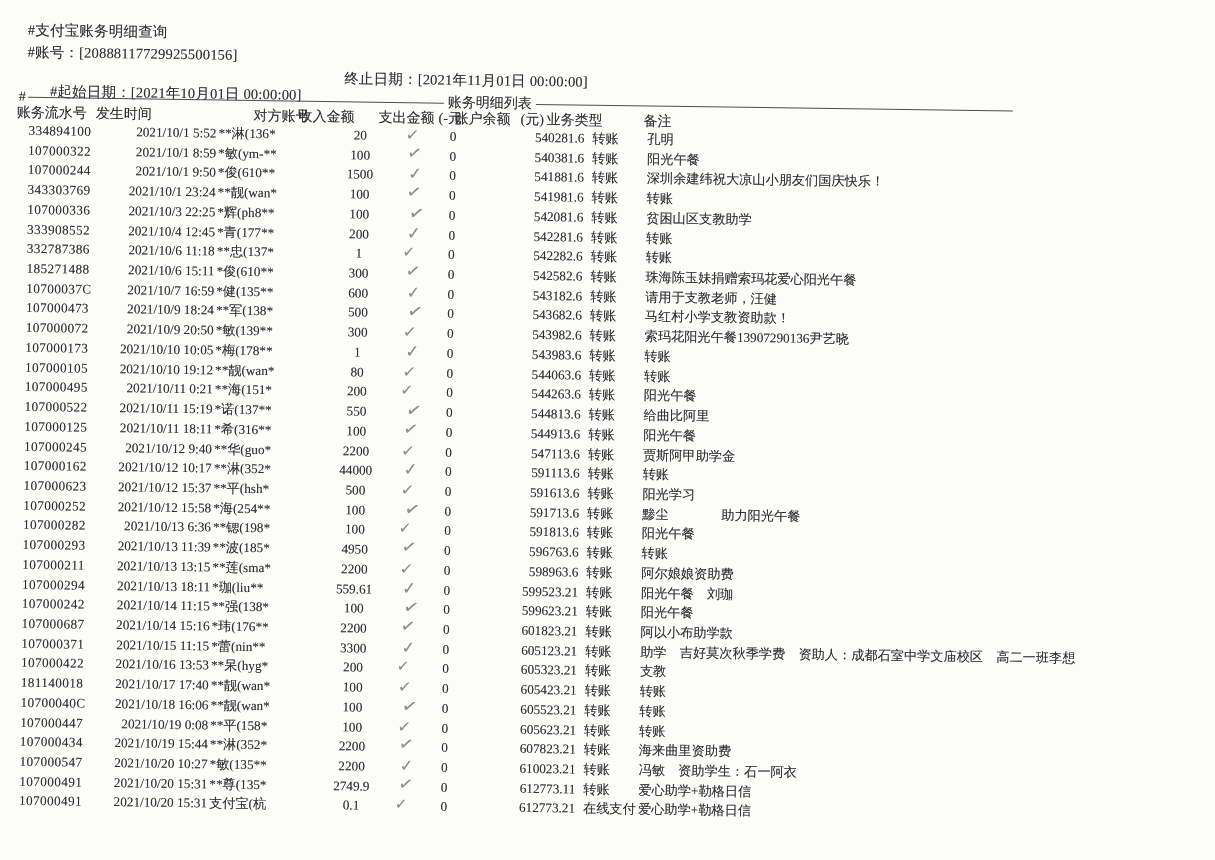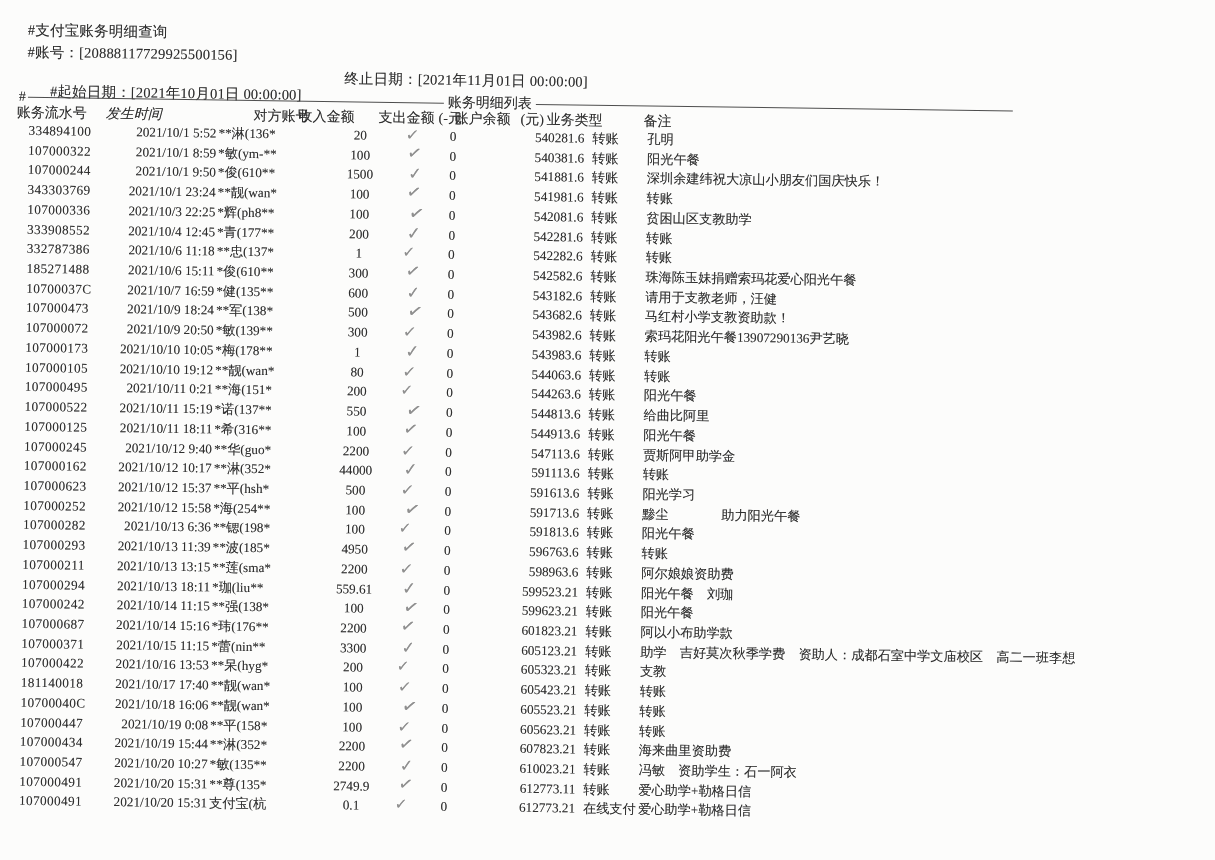--- a/index.html
+++ b/index.html
@@ -56,21 +56,21 @@
 
     <div class="divider">
       <span class="hash">#</span>
       <span class="rule rule-left"></span>
       <span class="list-title">账务明细列表</span>
       <span class="rule rule-right"></span>
     </div>
 
     <div class="thead">
         <span class="hcell" style="left: 18px;">账务流水号</span>
-        <span class="hcell" style="left: 107px; font-style: italic;">发生时间</span>
+        <span class="hcell" style="left: 97px;">发生时间</span>
         <span class="hcell" style="left: 255px;">对方账号</span>
         <span class="hcell" style="left: 300px;">收入金额</span>
         <span class="hcell" style="left: 380px;">支出金额</span>
         <span class="hcell" style="left: 440px;">(-元</span>
         <span class="hcell" style="left: 456px;">账户余额</span>
         <span class="hcell" style="left: 522px;">(元)</span>
         <span class="hcell" style="left: 548px;">业务类型</span>
         <span class="hcell" style="left: 645px;">备注</span>
       </div>
     <div class="tbody">

